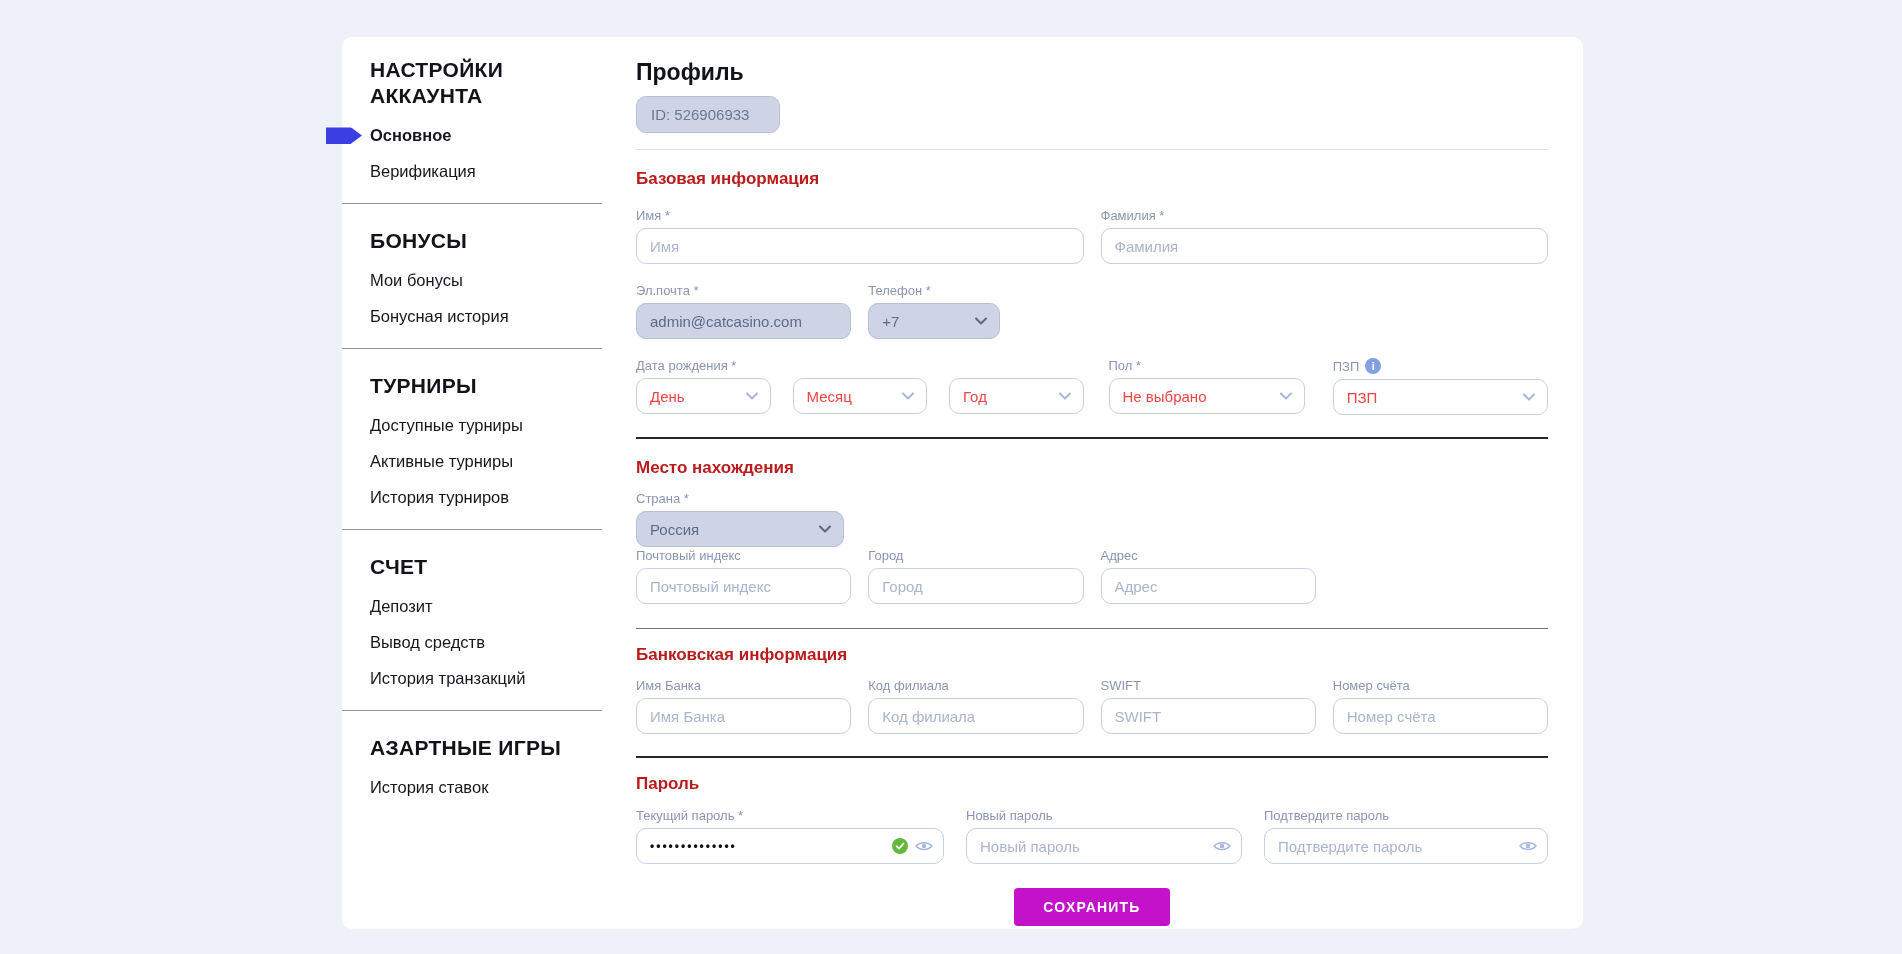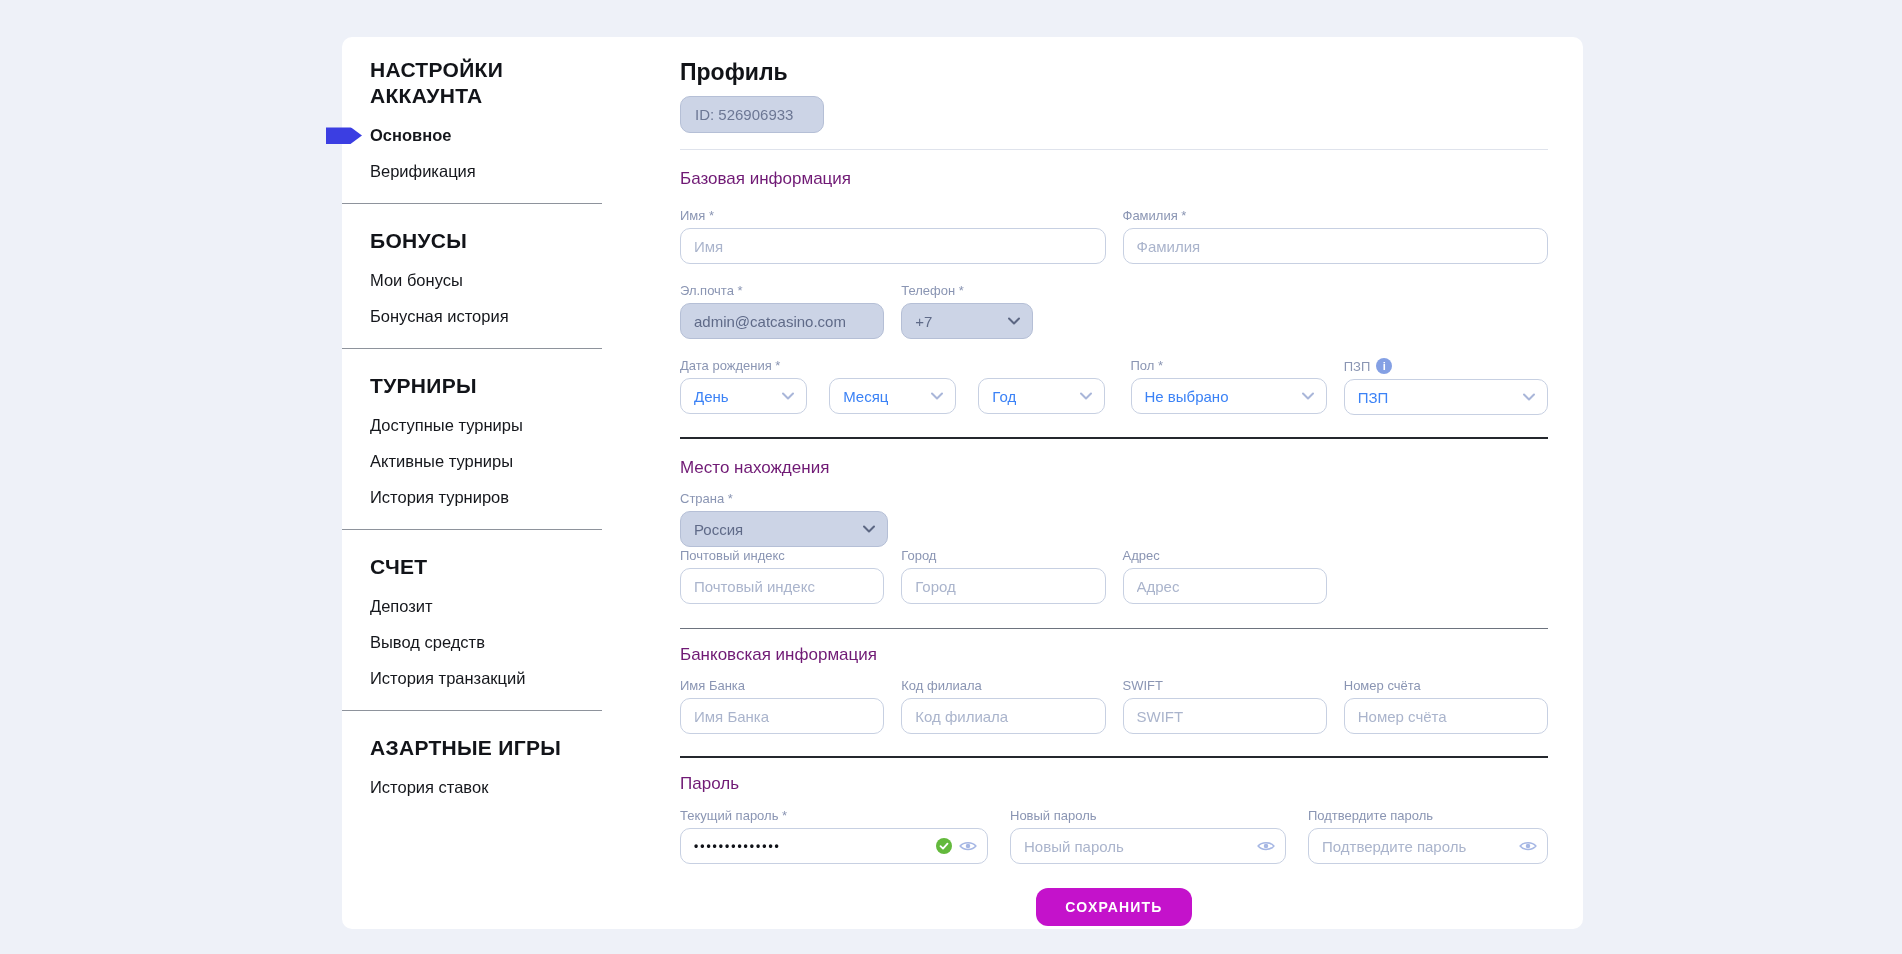--- a/index.html
+++ b/index.html
@@ -11,21 +11,20 @@
     overflow: hidden;
     color: #14161b;
   }
   .card {
     position: absolute;
     left: 342px; top: 37px;
     width: 1241px; height: 892px;
     background: #ffffff;
     border-radius: 10px;
     display: flex;
-    gap: 44px;
   }
 
   
   .sidebar { width: 260px; flex-shrink: 0; padding-top: 20px; }
   .sb-title {
     font-size: 21px; font-weight: 800; line-height: 1.24;
     letter-spacing: 0.3px; color: #121419;
     margin: 24px 24px 4px 28px; text-transform: uppercase;
   }
   .sb-title.first { margin-top: 0; }
@@ -51,21 +50,21 @@
     margin-top: 10px;
     width: 144px; height: 37px;
     background: #ccd4e6; border: 1px solid #b5bfd6; border-radius: 10px;
     display: flex; align-items: center; padding: 0 14px;
     font-size: 15px; color: #6c7794;
   }
   .divider-light { height: 1px; background: #dfe3ec; margin-top: 16px; }
   .divider-dark  { height: 2px; background: #24272d; margin-top: 22px; }
   .divider-mid   { height: 1px; background: #6d737e; margin-top: 24px; }
 
-  .section-heading { font-size: 17px; font-weight: 400; color: #701a75; margin-top: 19px; }
+  .section-heading { font-size: 17px; font-weight: 700; color: #b91c1c; margin-top: 19px; }
 
   .grid4 { display: grid; grid-template-columns: repeat(4, 1fr); column-gap: 17px; margin-top: 19px; }
   .grid3-pass { display: grid; grid-template-columns: 308px 276px 1fr; column-gap: 22px; margin-top: 14px; }
   .span2 { grid-column: span 2; }
   .col3 { grid-column: 3; margin-left: 8px; }
   .col4 { grid-column: 4; }
   .dob-grid { display: grid; grid-template-columns: repeat(3, 1fr); column-gap: 22px; }
 
   .field-label {
     display: block;
@@ -82,21 +81,21 @@
     outline: none;
   }
   .tbox::placeholder { color: #aab4cc; opacity: 1; }
   .tbox.disabled { background: #ccd4e6; border-color: #b5bfd6; color: #5f6a88; }
 
   .select {
     width: 100%; height: 36px;
     border: 1px solid #c7d0e2; border-radius: 10px;
     padding: 0 12px 0 13px;
     display: flex; align-items: center; justify-content: space-between;
-    font-size: 15px; color: #3b82f6;
+    font-size: 15px; color: #ef4444;
     background: #ffffff; cursor: pointer;
   }
   .select.disabled { background: #ccd4e6; border-color: #b5bfd6; color: #5f6a88; }
   .chev { display: inline-flex; }
   .chev svg { stroke: #a9b6d9; }
   .select.disabled .chev svg { stroke: #5c6783; }
   .w-phone { width: 132px; }
   .w-country { width: 208px; }
   .w-gender { width: 196px; }
 
@@ -119,21 +118,21 @@
   }
   .icon-check {
     position: absolute; right: 36px; top: 50%; transform: translateY(-50%);
     display: inline-flex;
   }
 
   .save-row { display: flex; justify-content: center; margin-top: 24px; }
   .save-btn {
     height: 38px; padding: 0 29px;
     background: #c412cb; color: #ffffff;
-    border: none; border-radius: 12px;
+    border: none; border-radius: 4px;
     font-size: 14px; font-weight: 800; letter-spacing: 1.2px;
     font-family: "Liberation Sans", sans-serif;
     text-transform: uppercase; cursor: pointer;
   }
 </style>
 </head>
 <body>
 
 <div class="card">
 

